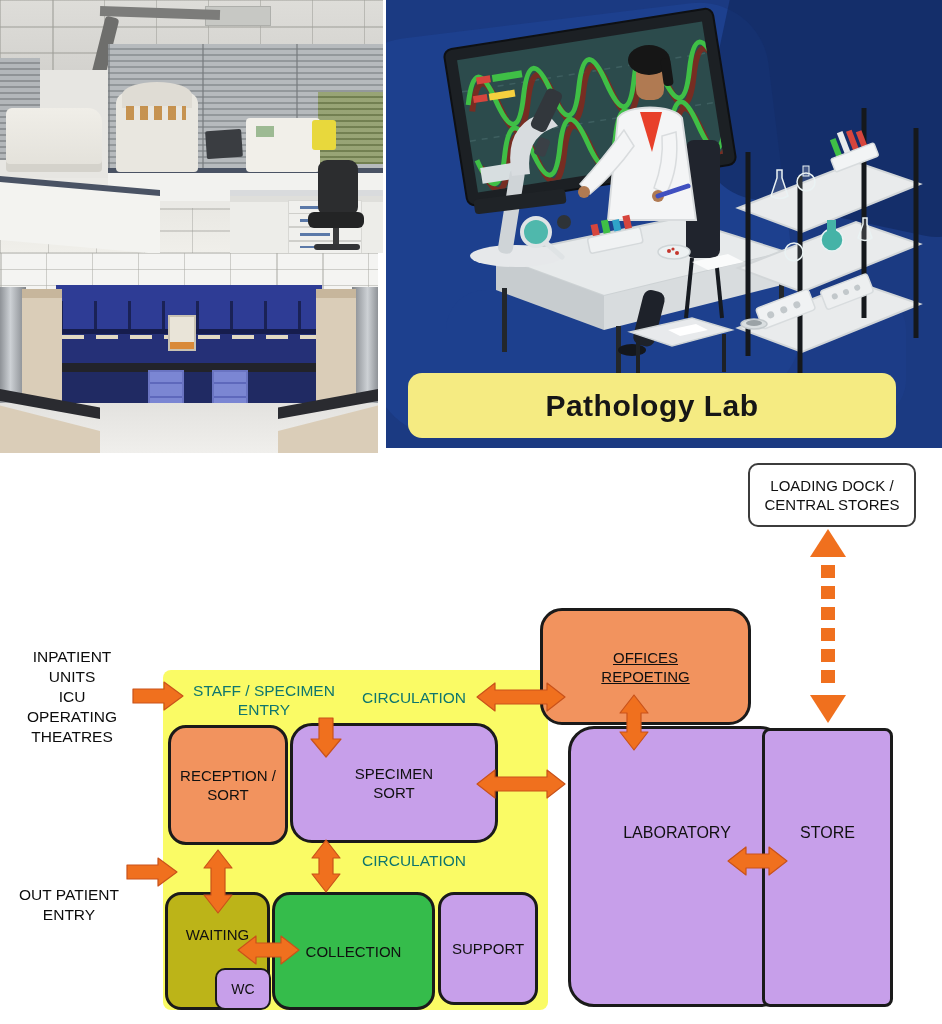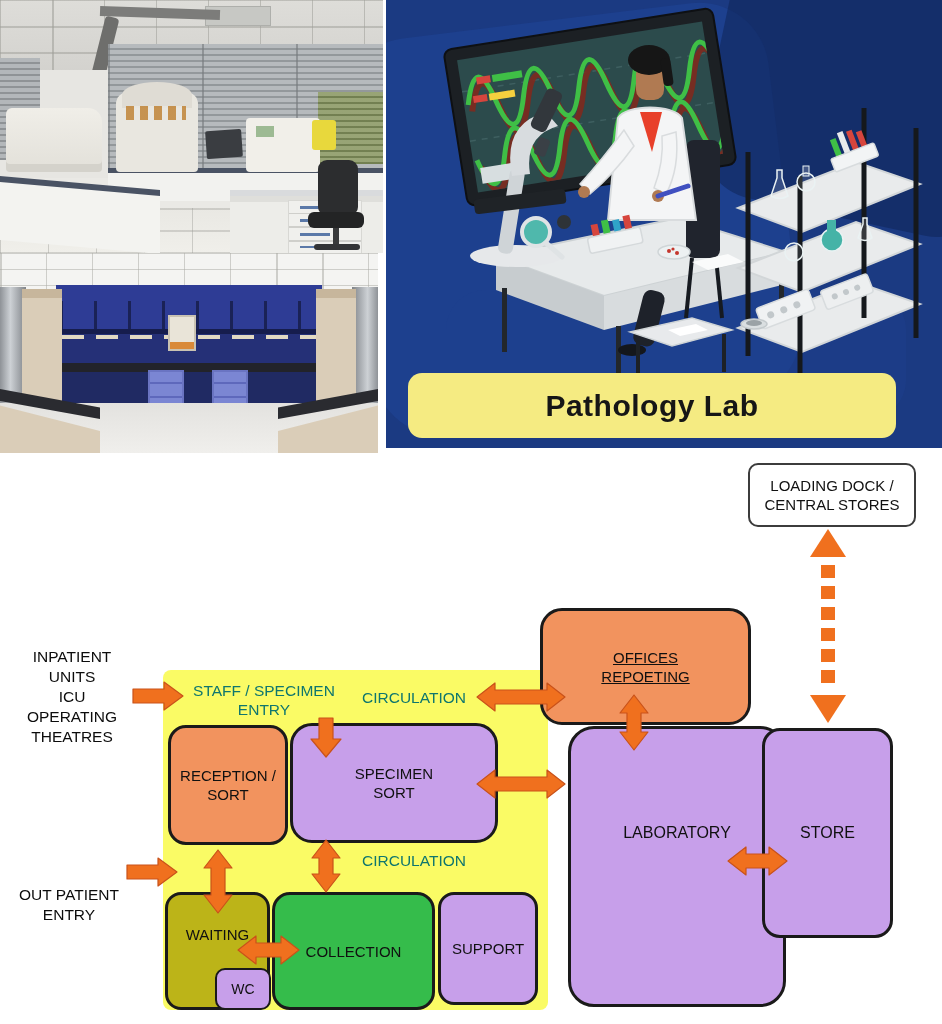--- a/index.html
+++ b/index.html
@@ -342,21 +342,21 @@
       <span class="pre">RECEPTION /
 SORT</span>
     </div>
     <div class="abs room c-purple" style="left:290px;top:268px;width:208px;height:120px;border-radius:22px;">
       <span class="pre">SPECIMEN
 SORT</span>
     </div>
     <div class="abs room c-purple" style="left:540px;top:271px;width:218px;height:281px;border-radius:26px;justify-content:flex-start;padding-top:94px;font-size:16px;margin-left:28px;">
       <span>LABORATORY</span>
     </div>
-    <div class="abs room c-purple" style="left:762px;top:273px;width:131px;height:210px;border-radius:18px;justify-content:flex-start;padding-top:92px;font-size:16px;">
+    <div class="abs room c-purple" style="left:762px;top:273px;width:131px;height:279px;border-radius:8px;justify-content:flex-start;padding-top:92px;font-size:16px;">
       <span>STORE</span>
     </div>
     <div class="abs room c-green" style="left:272px;top:437px;width:163px;height:118px;border-radius:18px;">
       <span>COLLECTION</span>
     </div>
     <div class="abs room c-olive" style="left:165px;top:437px;width:105px;height:118px;border-radius:16px;justify-content:flex-start;padding-top:30px;">
       <span>WAITING</span>
     </div>
     <div class="abs room c-purple" style="left:438px;top:437px;width:100px;height:113px;border-radius:16px;">
       <span>SUPPORT</span>

